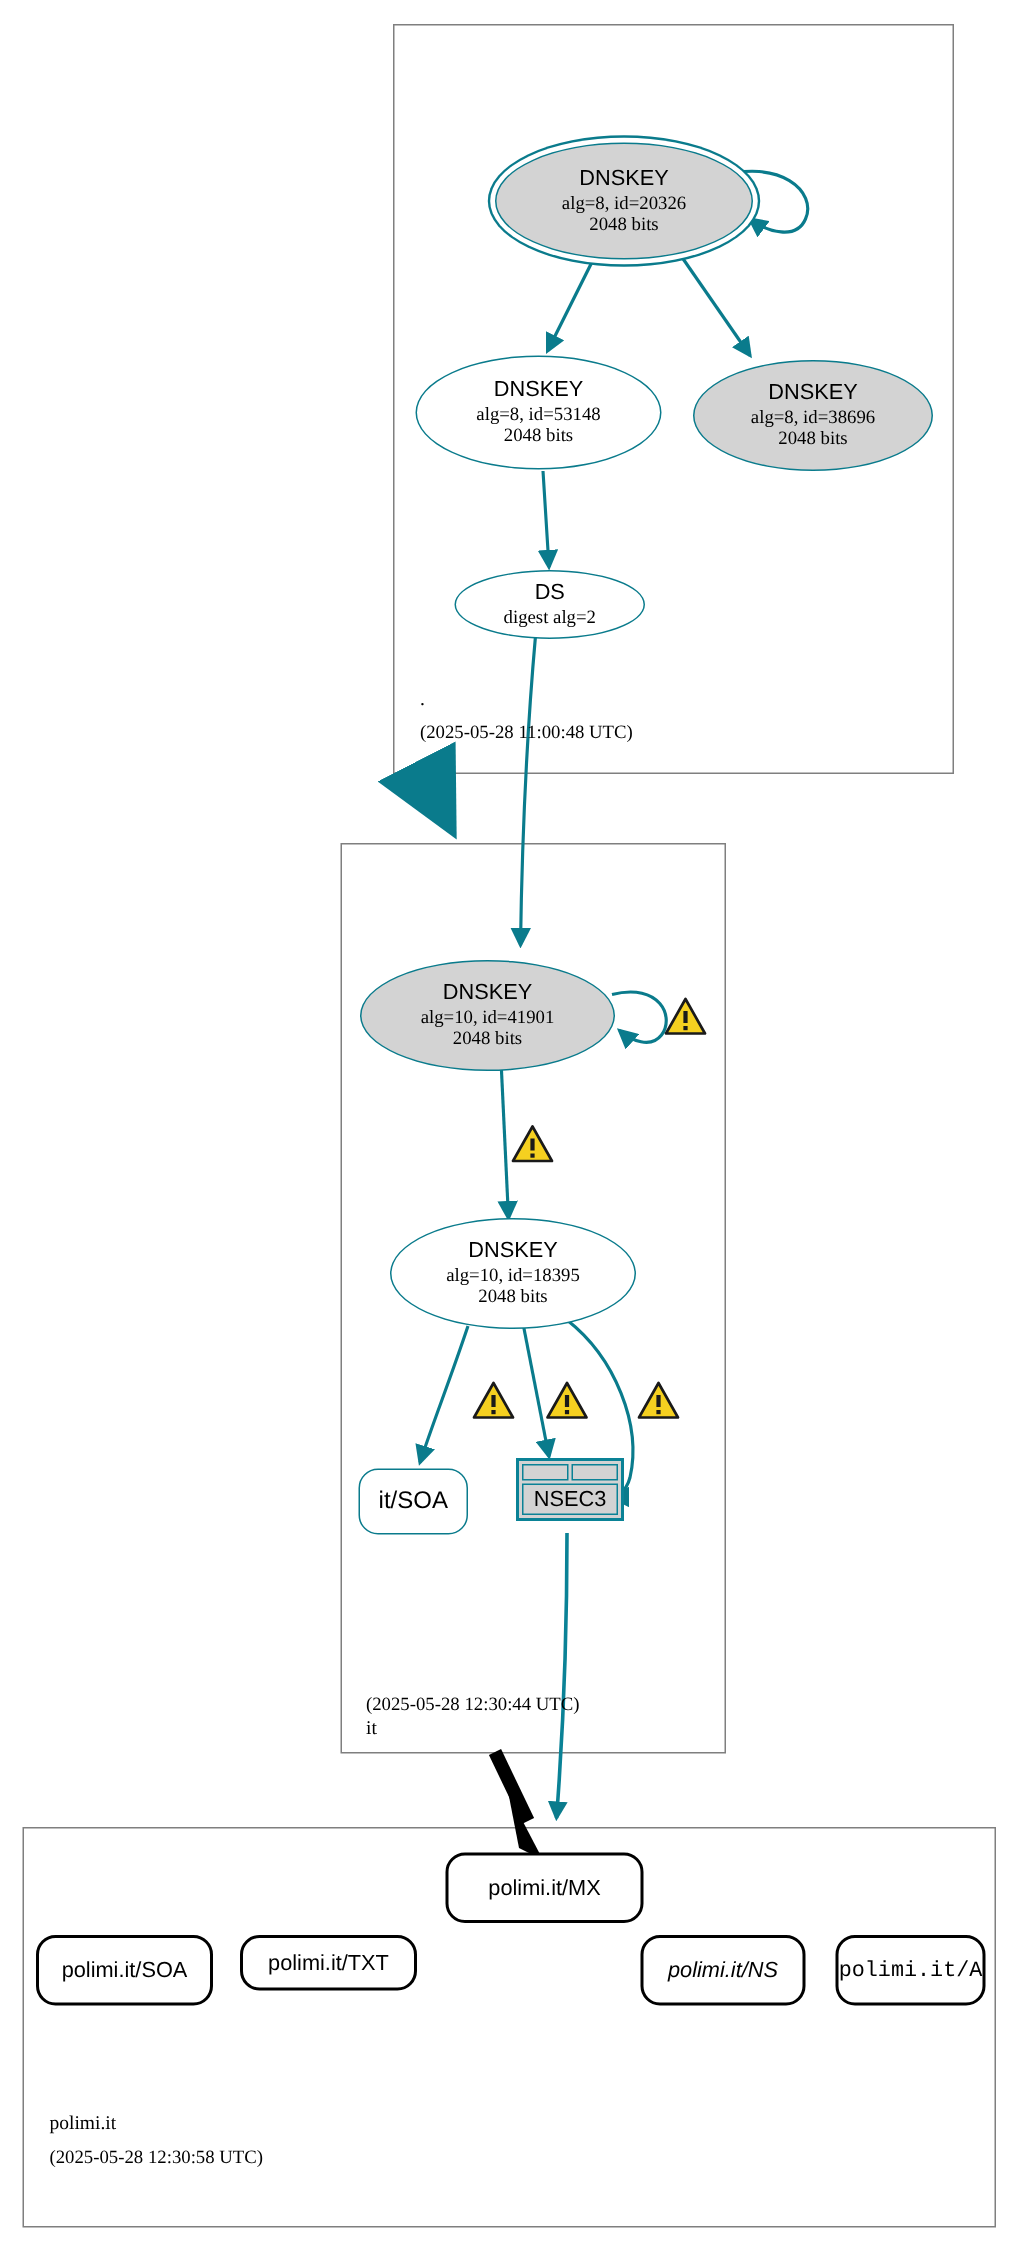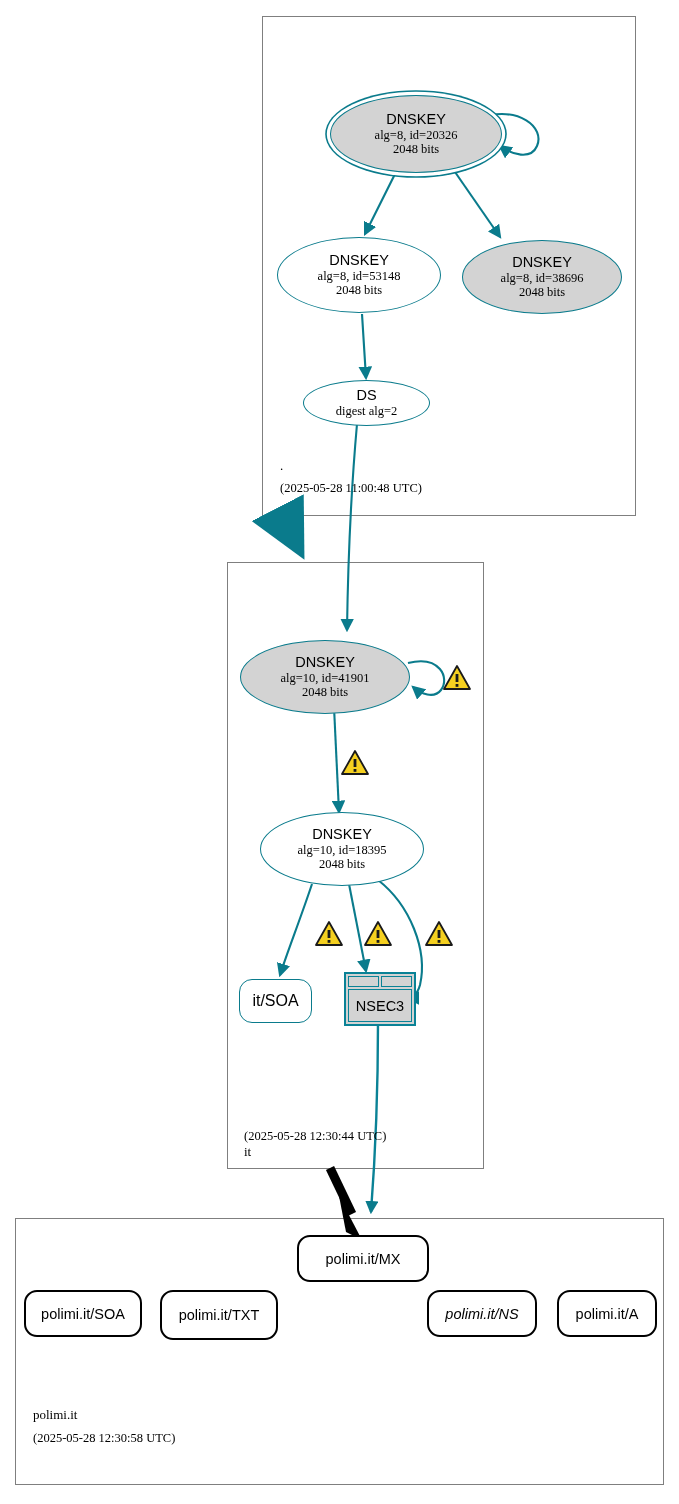--- a/index.html
+++ b/index.html
@@ -240,21 +240,21 @@
   <div class="node ellipse dnskey-plain-signed" style="left:260px; top:812px; width:164px; height:74px;">
     <div class="t1">DNSKEY</div>
     <div class="t2">alg=10, id=18395</div>
     <div class="t3">2048 bits</div>
   </div>
 
   <div class="node rrset-node" style="left:239px; top:979px; width:73px; height:44px;">
     <span>it/SOA</span>
   </div>
 
-  <div class="nsec3-node" style="left:344px; top:972px; width:72px; height:54px;">
+  <div class="nsec3-node" style="left:344px; top:972px; width:72px; height:42px;">
     <div class="nsec3-head">
       <div class="cell"></div>
       <div class="cell"></div>
     </div>
     <div class="nsec3-body">NSEC3</div>
   </div>
 
   <div class="zone-label zone-name" style="left:244px; top:1105px;margin-top:39px;">it</div>
   <div class="zone-label zone-time" style="left:244px; top:1129px;">(2025-05-28 12:30:44 UTC)</div>
 
@@ -282,29 +282,29 @@
     <g transform="translate(426,922)">
       <path d="M13,0 L26,23 L0,23 z" fill="#f5d020" stroke="#1a1a1a" stroke-width="1.8" stroke-linejoin="round"></path>
       <rect x="11.6" y="8" width="2.8" height="8" fill="#1a1a1a"></rect>
       <rect x="11.6" y="18" width="2.8" height="2.8" fill="#1a1a1a"></rect>
     </g>
   </svg>
 
   <div class="node rrset-unsigned" style="left:24px; top:1290px; width:118px; height:47px;">
     <span>polimi.it/SOA</span>
   </div>
-  <div class="node rrset-unsigned" style="left:160px; top:1290px; width:118px; height:50px;">
+  <div class="node rrset-unsigned" style="left:160px; top:1290px; width:118px; height:37px;">
     <span>polimi.it/TXT</span>
   </div>
   <div class="node rrset-unsigned" style="left:297px; top:1235px; width:132px; height:47px;">
     <span>polimi.it/MX</span>
   </div>
   <div class="node rrset-unsigned" style="left:427px; top:1290px; width:110px; height:47px;font-style:italic;">
     <span>polimi.it/NS</span>
   </div>
-  <div class="node rrset-unsigned" style="left:557px; top:1290px; width:100px; height:47px;">
+  <div class="node rrset-unsigned" style="left:557px; top:1290px; width:100px; height:47px;font-family:Liberation Mono, monospace;">
     <span>polimi.it/A</span>
   </div>
 
   <div class="zone-label zone-name" style="left:33px; top:1407px;">polimi.it</div>
   <div class="zone-label zone-time" style="left:33px; top:1431px;">(2025-05-28 12:30:58 UTC)</div>
 
 </div>
 
 </body></html>

